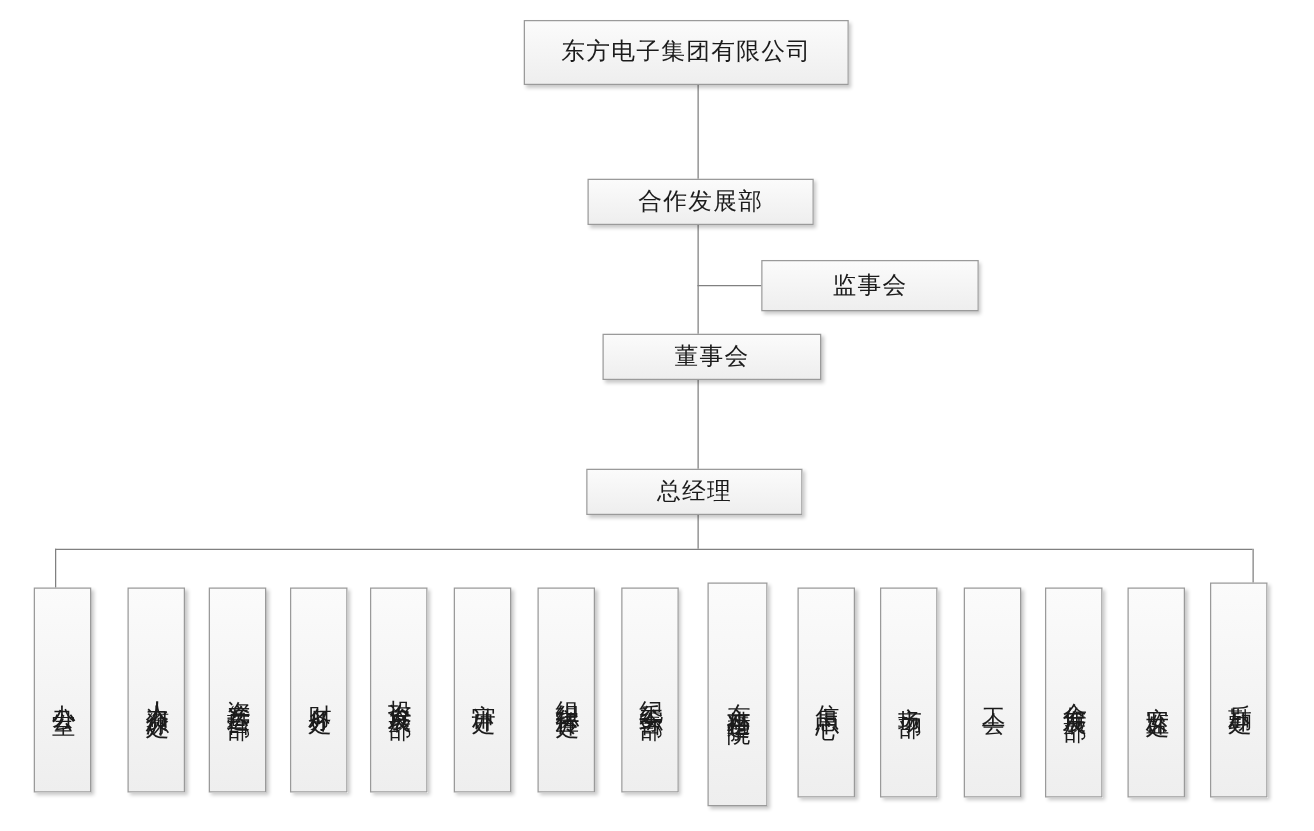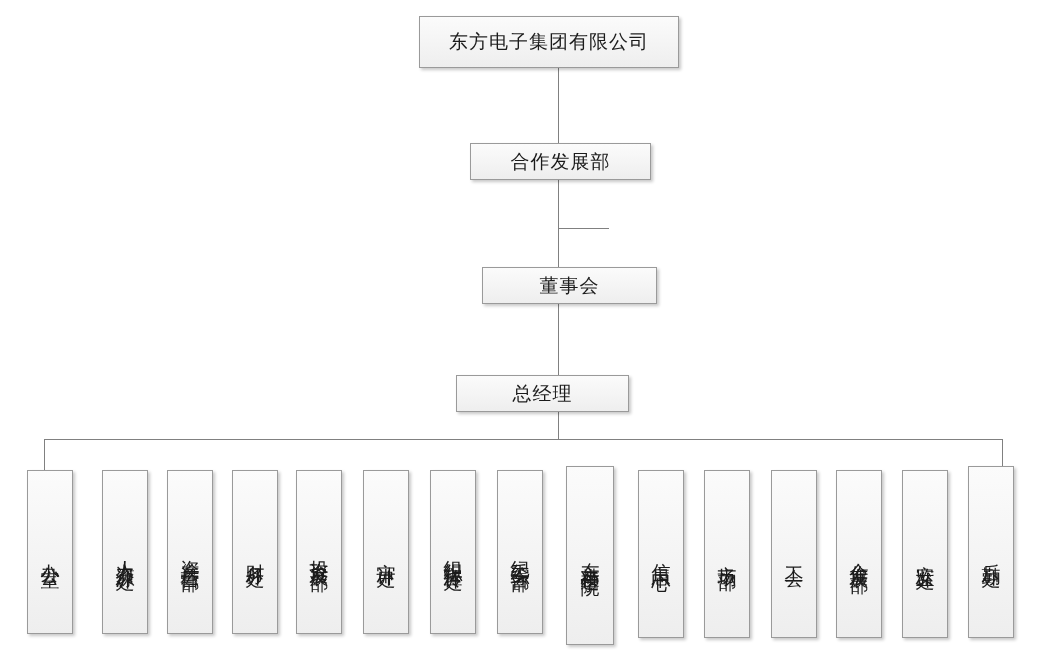--- a/index.html
+++ b/index.html
@@ -83,26 +83,29 @@
     </div>
 
   <div class="node node-h" id="node-company" style="left: 419px; top: 16px; width: 260px; height: 52px;">
     <span>东方电子集团有限公司</span>
   </div>
 
   <div class="node node-h" id="node-shareholders" style="left: 470px; top: 143px; width: 181px; height: 37px;">
     <span>合作发展部</span>
   </div>
 
+  <div class="node node-h" id="node-supervisory" style="left: 609px; top: 208px; width: 174px; height: 41px;">
+    <span>监事会</span>
+  </div>
 
   <div class="node node-h" id="node-directors" style="left: 470px; top: 267px; width: 175px; height: 37px; margin-left: 12px;">
     <span>董事会</span>
   </div>
 
-  <div class="node node-h" id="node-manager" style="left: 456px; top: 375px; width: 173px; height: 37px;">
+  <div class="node node-h" id="node-manager" style="left: 469px; top: 375px; width: 173px; height: 37px;">
     <span>总经理</span>
   </div>
 
   <div id="department-layer">
       <div class="node node-v" style="left: 27px; top: 470px; width: 46px; height: 164px;">
         <span class="vlabel">办公室</span>
       </div>
       <div class="node node-v" style="left: 102px; top: 470px; width: 46px; height: 164px;">
         <span class="vlabel">人力资源处</span>
       </div>

